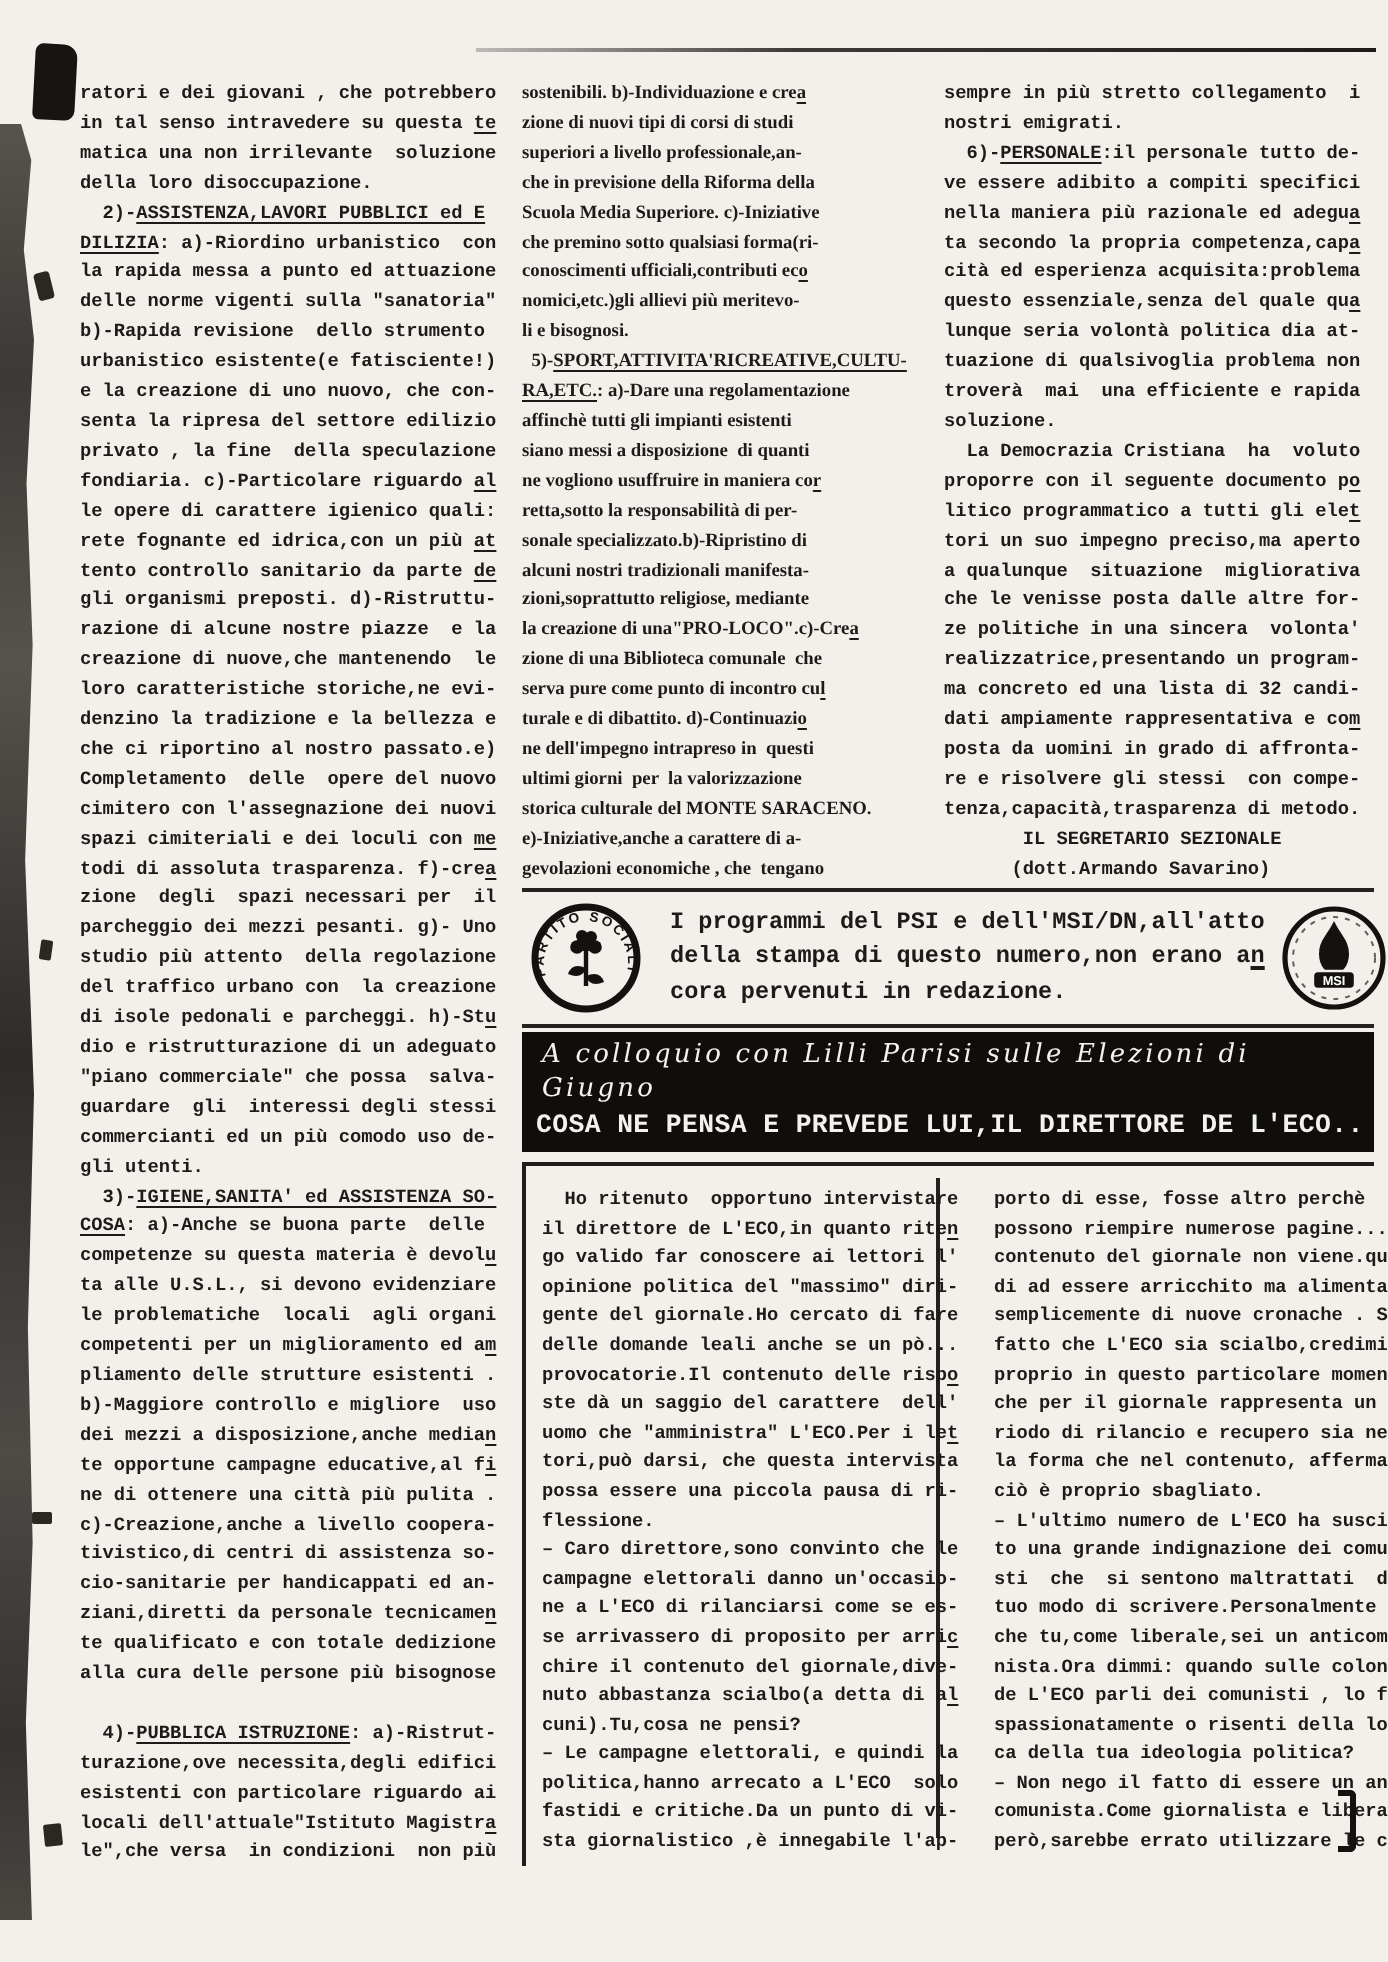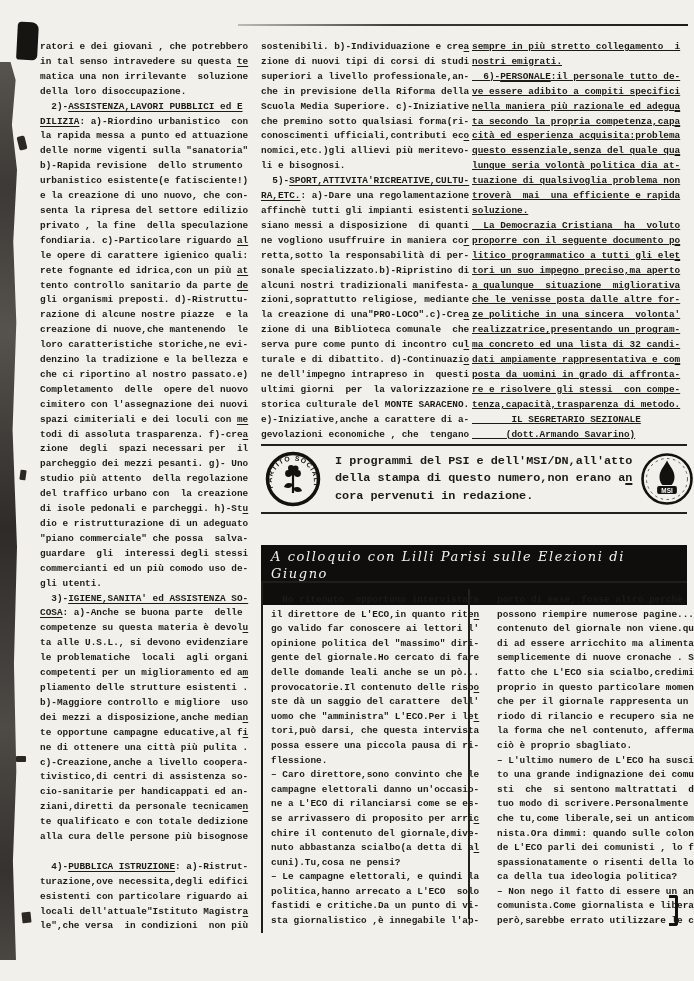--- a/index.html
+++ b/index.html
@@ -25,36 +25,36 @@
   .scan-mark.m2{left:20px;top:470px;width:6px;height:10px;border-radius:1px;transform:rotate(8deg);}
   .scan-mark.m3{left:16px;top:756px;width:10px;height:6px;border-radius:1px;}
   .scan-mark.m4{left:22px;top:912px;width:9px;height:11px;border-radius:1px;transform:rotate(-6deg);}
 
   
   .textcol{position:absolute;white-space:pre;color:var(--ink,#1d1b17);
     font:bold 9.4px/14.9px "Liberation Mono","DejaVu Sans Mono",monospace;
     letter-spacing:0;}
   .textcol u{text-decoration-thickness:1.4px;text-underline-offset:2px;}
   .col1{left:40px;top:24px;width:219px;margin-top:16px;}
-  .col2{left:261px;top:40px;width:208px;}
-  .col3{left:472px;top:40px;width:216px;text-decoration:underline;}
+  .col2{left:261px;top:40px;width:208px;font-family:Liberation Serif, serif;}
+  .col3{left:472px;top:40px;width:216px;}
 
   
   .notice-box{position:absolute;left:261px;top:444px;width:426px;height:70px;
     border-top:2.5px solid #23211d;border-bottom:2.5px solid #23211d;
     display:flex;align-items:center;}
   .notice-text{flex:1;padding:0 8px 0 14px;color:var(--ink,#1d1b17);white-space:pre;
     font:bold 11.8px/17.5px "Liberation Mono","DejaVu Sans Mono",monospace;}
   .notice-text u{text-decoration-thickness:1.5px;text-underline-offset:2px;}
   .logo{flex:0 0 auto;}
   .logo.psi{margin-left:4px;}
   .logo.msi{margin-right:2px;}
 
   
-  .banner{position:absolute;left:261px;top:545px;width:426px;height:60px;
+  .banner{position:absolute;left:261px;top:516px;width:426px;height:60px;
     background:var(--banner-bg,#0f0e0c);color:#f4f2ee;overflow:hidden;}
   .banner-kicker{margin:3px 0 0 10px;font:italic 13px/17px "DejaVu Serif",serif;letter-spacing:1.6px;}
   .banner-headline{margin:1px 0 0 7px;font:bold 13.2px/18px "Liberation Mono","DejaVu Sans Mono",monospace;letter-spacing:.2px;}
   .banner-byline-row{text-align:center;margin-top:2px;}
 
   
   .interview-box{position:absolute;left:261px;top:581px;width:426px;height:352px;
     border-top:2px solid #201e1a;border-left:2px solid #201e1a;}
   .interview-divider{position:absolute;left:205px;top:6px;width:2px;height:330px;background:#23211d;}
   .icol{position:absolute;white-space:pre;color:var(--ink,#1d1b17);
@@ -225,20 +225,21 @@
       <circle cx="27" cy="27" r="24.5" fill="none" stroke="#14120f" stroke-width="2.6"></circle>
       <circle cx="27" cy="27" r="20.5" fill="none" stroke="#14120f" stroke-width="1" stroke-dasharray="2.5 3.5" opacity="0.65"></circle>
       <path d="M27,8.5 C24,15 19.5,18 19.5,25 C19.5,31 23,34.5 27,35.5 C31,34.5 34.5,31 34.5,25 C34.5,18 30,15 27,8.5 Z" fill="#14120f"></path>
       <rect x="16.5" y="33.5" width="21" height="9" rx="2.5" fill="#14120f" stroke="#f2f0eb" stroke-width="1.2"></rect>
       <text x="27" y="40.5" text-anchor="middle" font-family="Liberation Sans, sans-serif" font-size="6.4" font-weight="bold" fill="#ffffff">MSI</text>
     </svg>
   </div>
 
   <div class="banner">
     <div class="banner-kicker">A colloquio con Lilli Parisi sulle Elezioni di Giugno</div>
+    <div class="banner-headline">COSA NE PENSA E PREVEDE LUI,IL DIRETTORE DE L'ECO..</div>
     <div class="banner-byline-row">
       
     </div>
   </div>
 
   <div class="interview-box">
     <div class="interview-divider"></div>
     <div class="icol icol1">  Ho ritenuto  opportuno intervistare
 il direttore de L'ECO,in quanto rite<u>n</u>
 go valido far conoscere ai lettori l'

